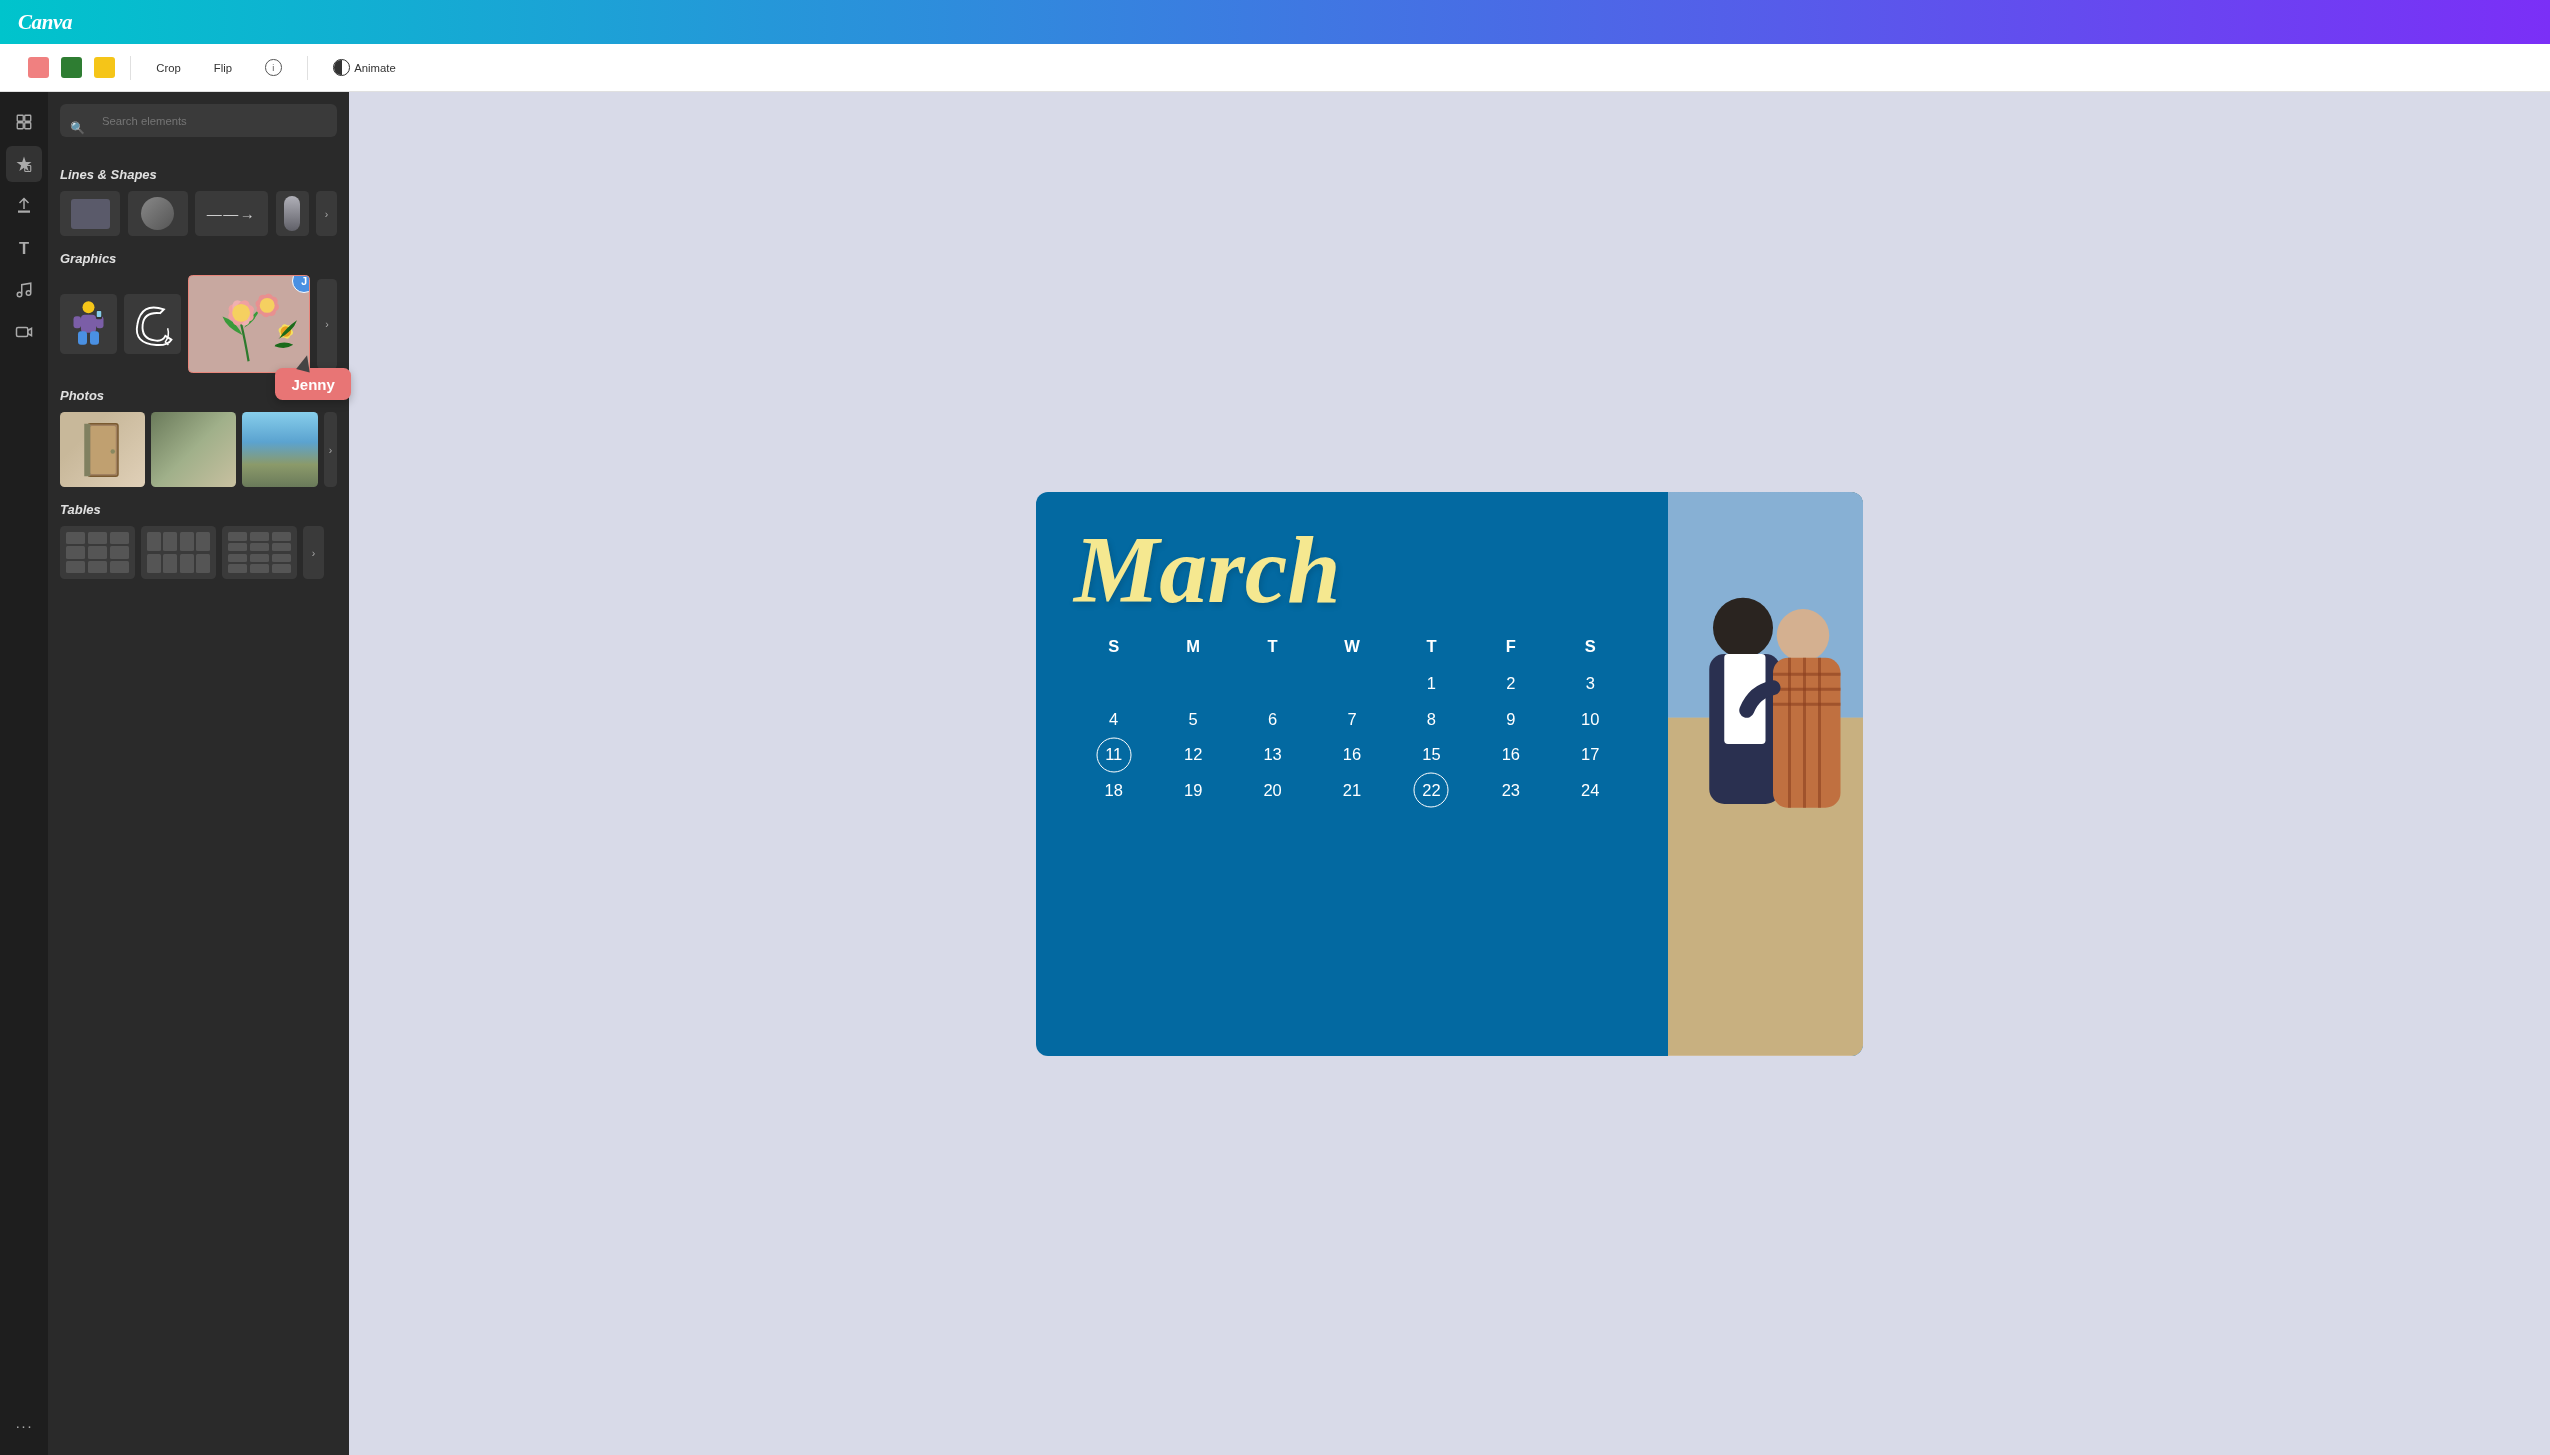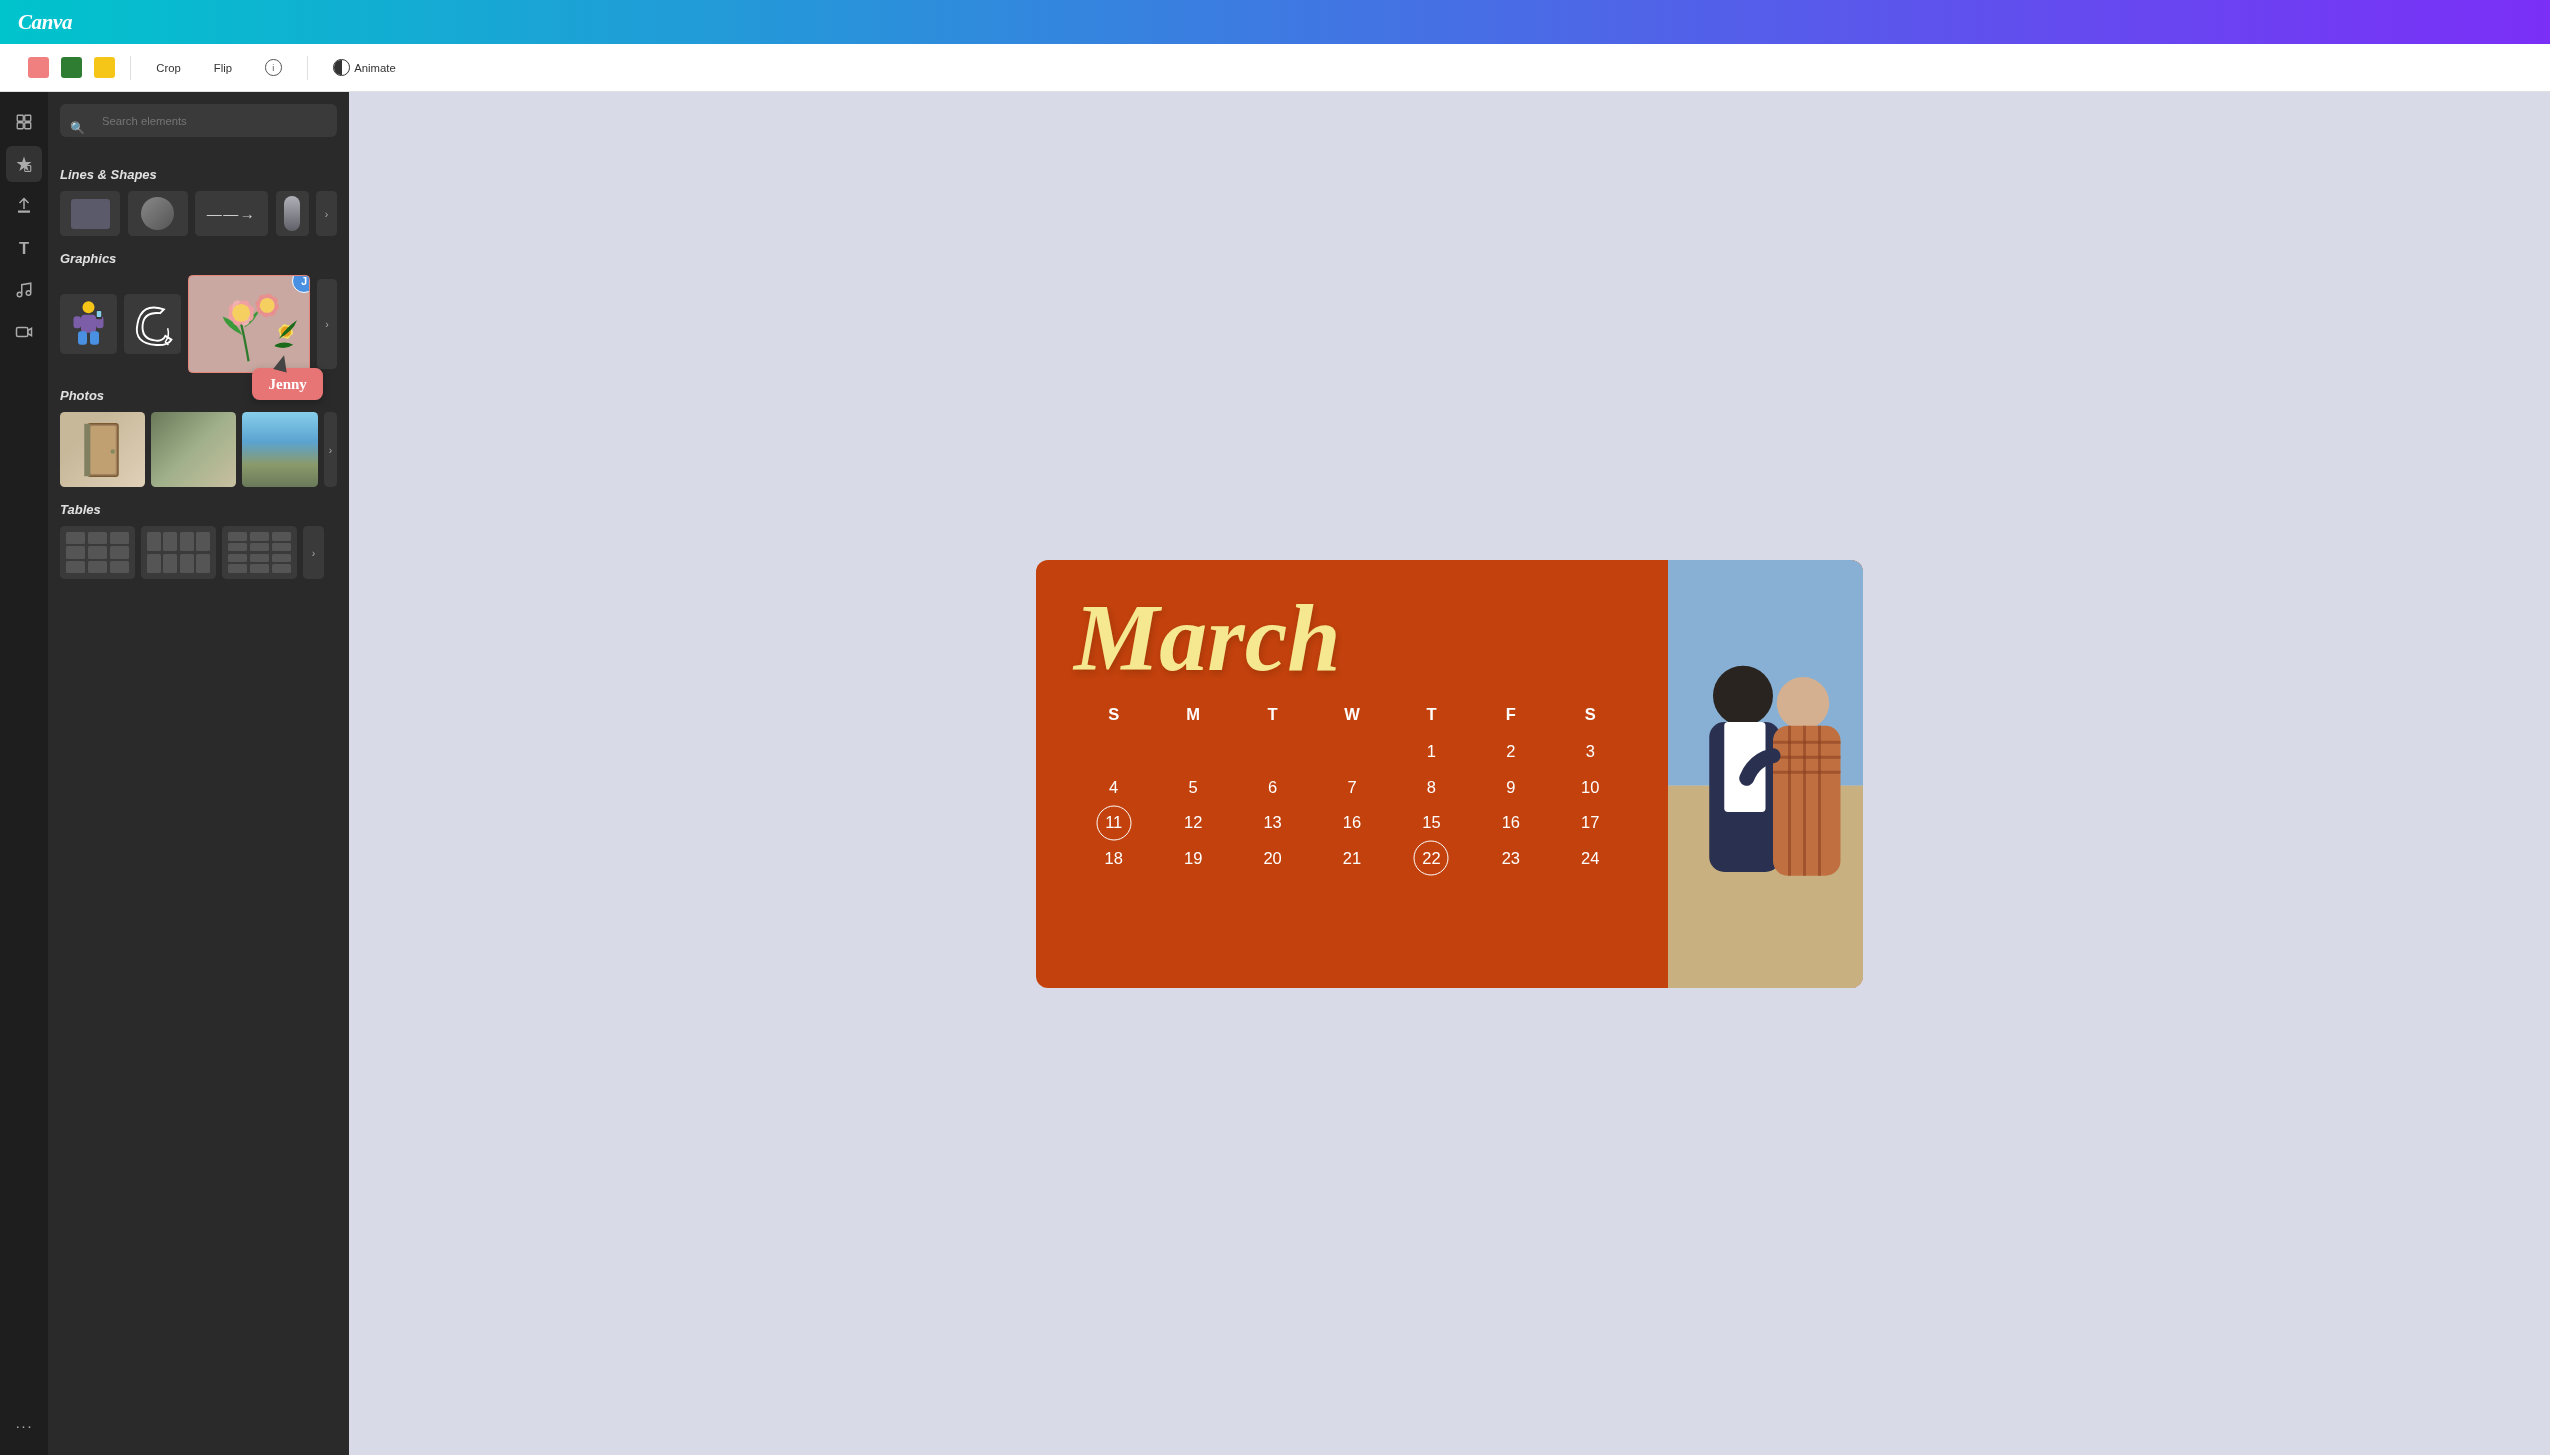--- a/index.html
+++ b/index.html
@@ -340,22 +340,22 @@
       background: #d8dae8;
       display: flex;
       align-items: center;
       justify-content: center;
       overflow: hidden;
     }
 
     
     .calendar-card {
       width: 827px;
-      height: 428px;
-      background: #c2410c;
+      height: 564px;
+      background: #0369a1;
       border-radius: 12px;
       position: relative;
       display: flex;
       overflow: hidden;
     }
     .calendar-left {
       flex: 1;
       padding: 30px 38px;
       display: flex;
       flex-direction: column;
@@ -765,21 +765,21 @@
         </svg>
       </div>
     </div>
   </div>
 
   <div style="position:absolute; top:50%; left:25%; transform:translate(-50%,-50%); z-index:300;">
     
   </div>
 </div>
 
-<div style="position:absolute; top:368px; left:252px; z-index:500;font-family:Liberation Serif, serif;">
+<div style="position:absolute; top:368px; left:275px; z-index:500;">
 
   <div style="
     width:0; height:0;
     border-left:7.5px solid transparent;
     border-right:7.5px solid transparent;
     border-bottom:16.5px solid #444;
     position:absolute;
     top:-13.5px;
     left:22.6px;
     transform:rotate(15deg);

